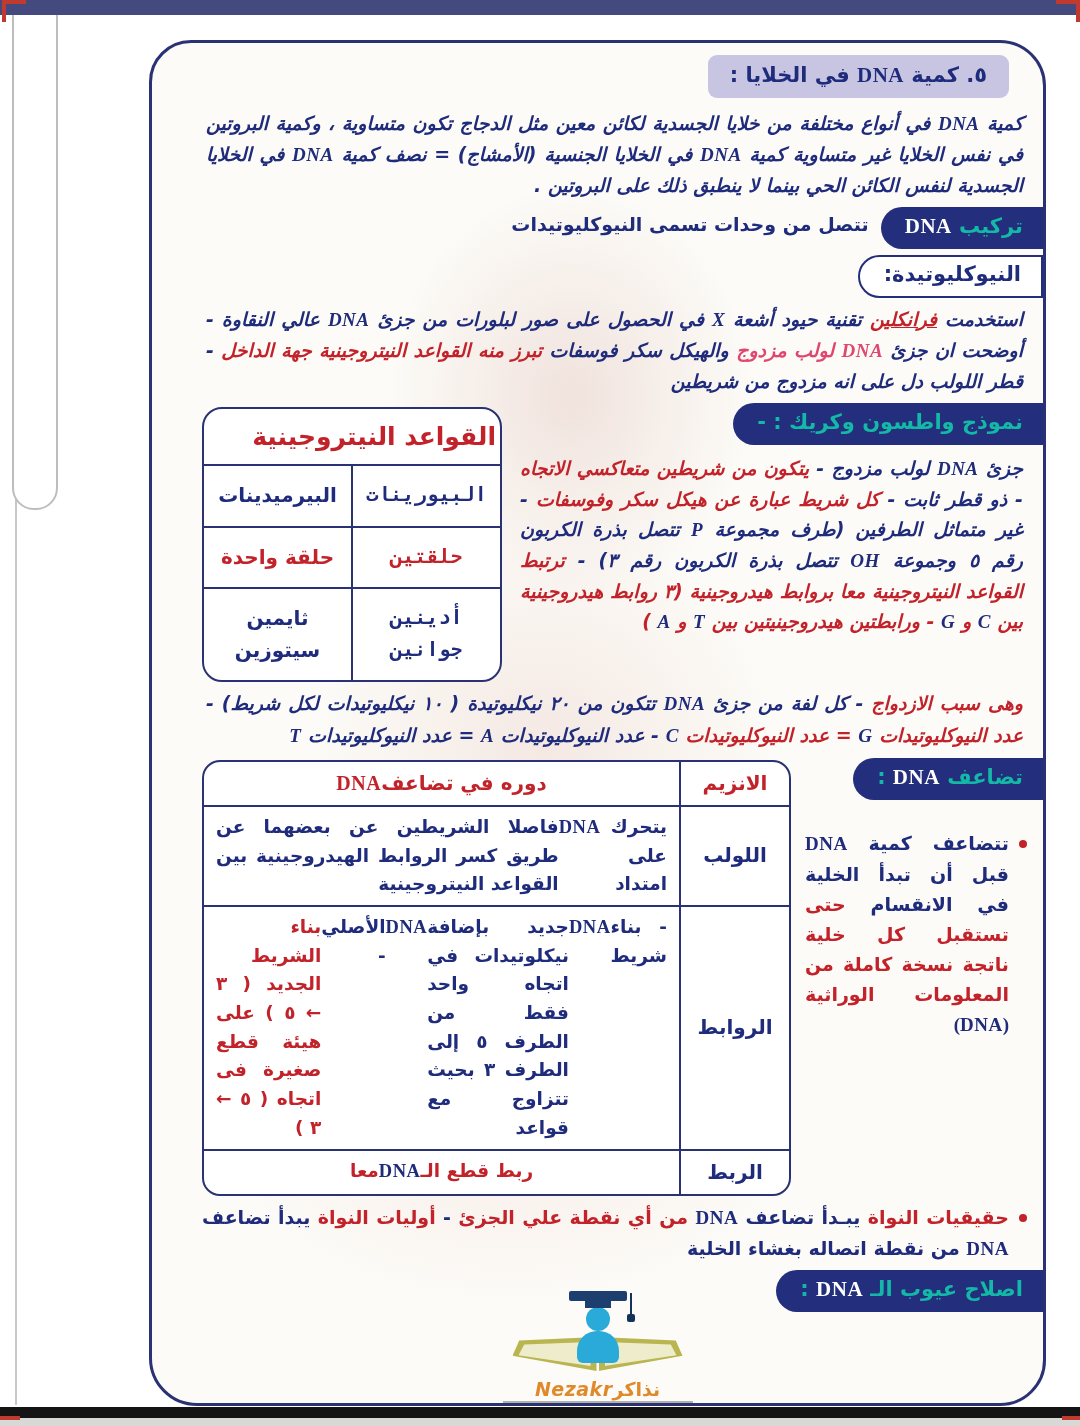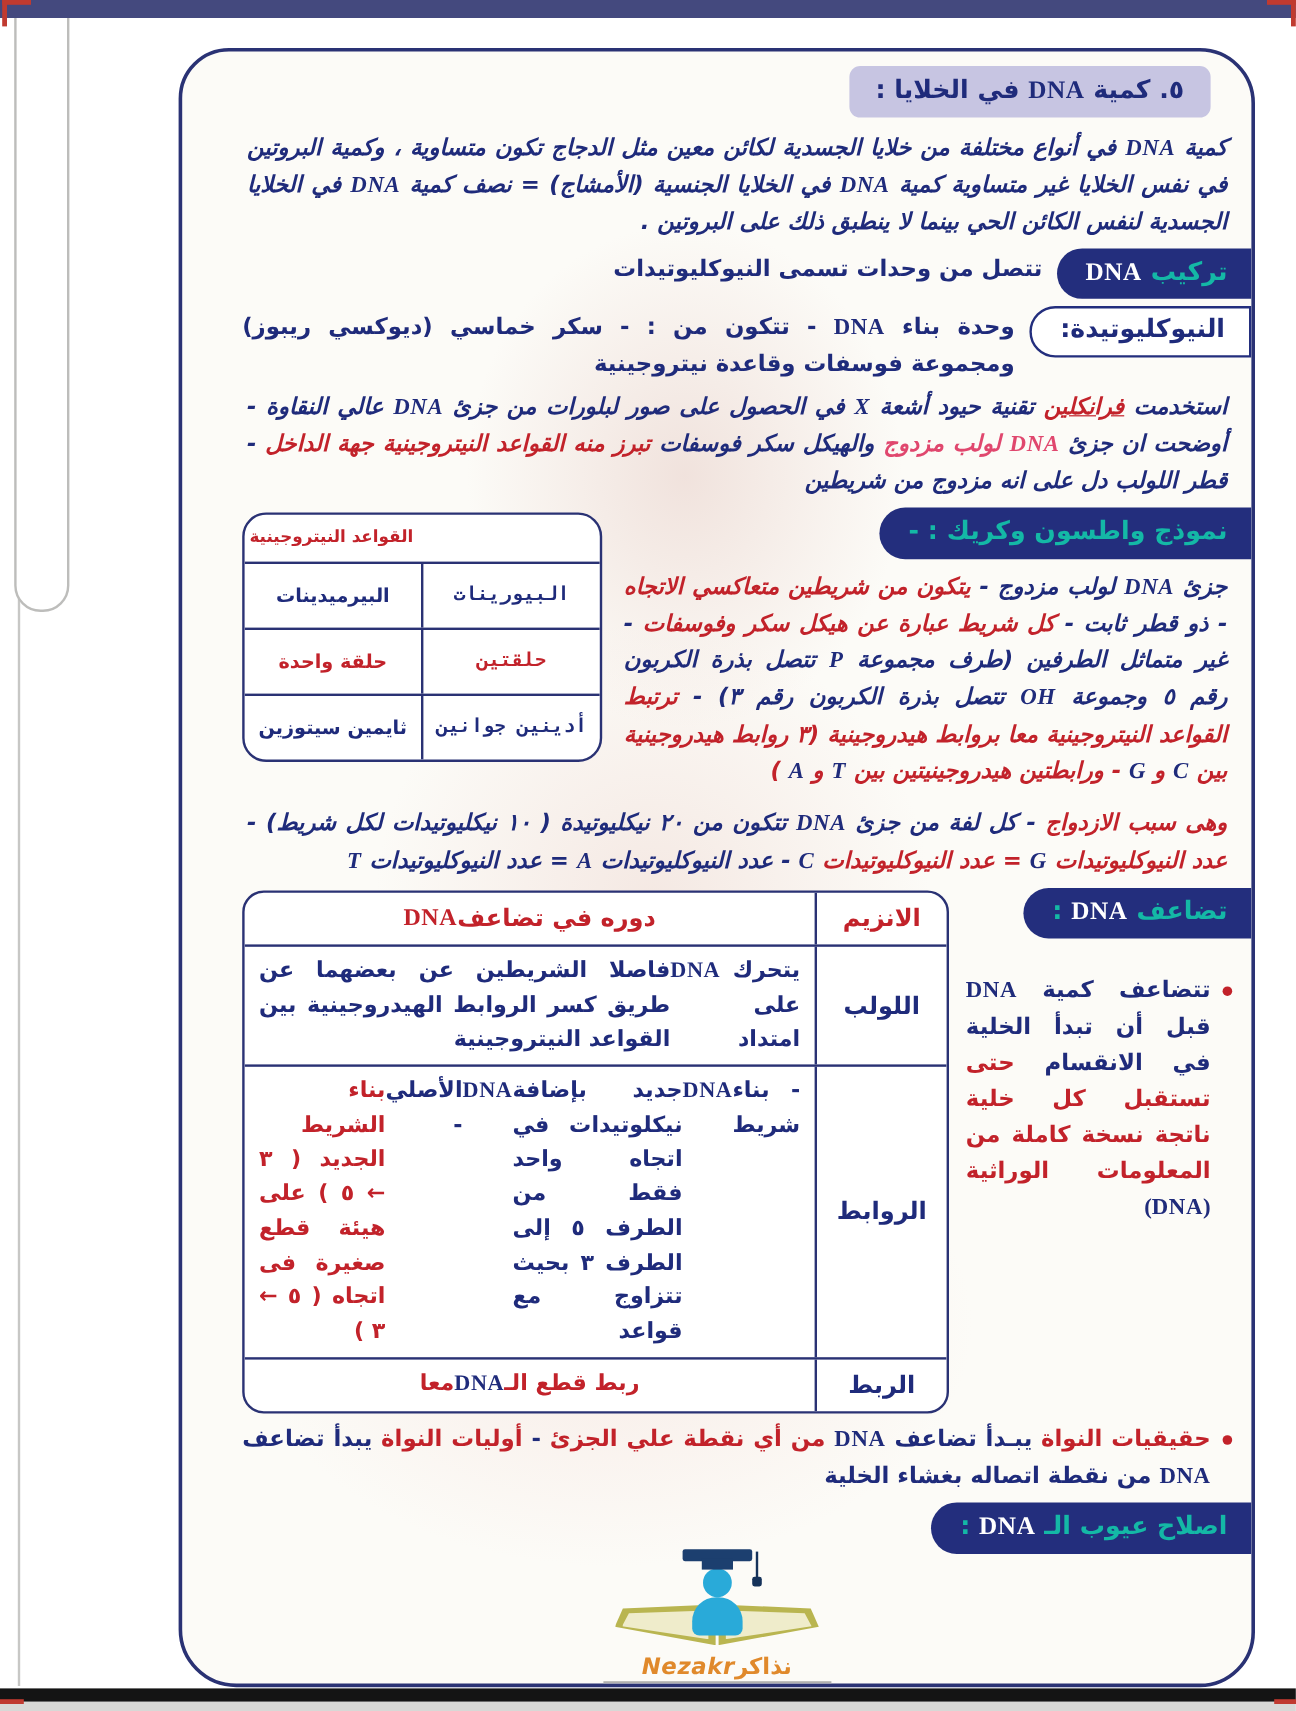--- a/index.html
+++ b/index.html
@@ -67,24 +67,24 @@
   .pill.block{margin-bottom:8px; margin-top:4px;}
   .pillrow{display:flex; align-items:flex-start; gap:12px; margin:4px 0 6px;}
   .pillrow .pilltext{flex:1; padding-top:2px; text-align:justify; text-align-last:right;}
 
   .row{display:flex; gap:14px; align-items:flex-start; margin:4px 0 6px;}
   .col-main{flex:1; min-width:0;}
 
   
   .btable{width:300px; border:2.5px solid var(--border_navy); border-radius:20px; overflow:hidden;
     background:#fff; flex:0 0 auto; margin-top:4px;}
-  .btitle{text-align:left; color:var(--red); font-size:14px; padding:8px 4px; border-bottom:2px solid var(--border_navy);}
+  .btitle{text-align:right; color:var(--red); font-size:25px; padding:8px 4px; border-bottom:2px solid var(--border_navy);}
   .brow{display:flex; border-bottom:2px solid var(--border_navy);}
   .brow:last-child{border-bottom:none;}
-  .bcell{flex:1; text-align:center; padding:14px 4px; font-size:16px;}
+  .bcell{flex:1; text-align:center; padding:14px 4px; font-size:20px;}
   .bcell:first-child{border-left:2px solid var(--border_navy);font-family:Liberation Mono, monospace;}
 
   
   .etable{flex:1; border:2.5px solid var(--border_navy); border-radius:18px; overflow:hidden; background:#fff; margin-top:2px;}
   .erow{display:flex; border-bottom:2px solid var(--border_navy);}
   .erow:last-child{border-bottom:none;}
   .ename{flex:0 0 110px; border-left:2px solid var(--border_navy); display:flex; align-items:center; justify-content:center;
     text-align:center; font-size:20px; padding:6px;}
   .erole{flex:1; padding:6px 12px; font-size:18.5px; line-height:1.55; text-align:justify; text-align-last:right;
     display:flex; flex-direction:row; justify-content:center;}
@@ -136,21 +136,20 @@
 
       <p class="para"><span class="sg-b">كمية </span><span class="sg-d">DNA</span><span class="sg-b"> في أنواع مختلفة من خلايا الجسدية لكائن معين مثل الدجاج تكون متساوية ، وكمية البروتين في نفس الخلايا غير متساوية كمية </span><span class="sg-d">DNA</span><span class="sg-b"> في الخلايا الجنسية (الأمشاج) = نصف كمية </span><span class="sg-d">DNA</span><span class="sg-b"> في الخلايا الجسدية لنفس الكائن الحي بينما لا ينطبق ذلك على البروتين .</span></p>
 
       <div class="pillrow">
         <div class="pill"><span class="sg-w">تركيب </span><span class="sg-dw">DNA</span></div>
         <div class="pilltext"><span class="sg-b">تتصل من وحدات تسمى النيوكليوتيدات</span></div>
       </div>
 
       <div class="pillrow">
         <div class="pill outline"><span class="sg-b">النيوكليوتيدة:</span></div>
-        <div class="pilltext"><span class="sg-b">وحدة بناء </span><span class="sg-d">DNA</span><span class="sg-b"> - تتكون من : - سكر خماسي (ديوكسي ريبوز) ومجموعة فوسفات وقاعدة نيتروجينية</span></div>
       </div>
 
       <p class="para"><span class="sg-b">استخدمت </span><span class="sg-ru">فرانكلين</span><span class="sg-b"> تقنية حيود أشعة </span><span class="sg-d">X</span><span class="sg-b"> في الحصول على صور لبلورات من جزئ </span><span class="sg-d">DNA</span><span class="sg-b"> عالي النقاوة - أوضحت ان جزئ </span><span class="sg-dp">DNA</span><span class="sg-b"> </span><span class="sg-p">لولب مزدوج</span><span class="sg-b"> والهيكل سكر فوسفات </span><span class="sg-r">تبرز منه القواعد النيتروجينية جهة الداخل</span><span class="sg-b"> - قطر اللولب دل على انه مزدوج من شريطين</span></p>
 
       <div class="row">
         <div class="col-main">
           <div class="pill"><span class="sg-w">نموذج واطسون وكريك : -</span></div>
           <p class="para" style="margin-top:8px"><span class="sg-b">جزئ </span><span class="sg-d">DNA</span><span class="sg-b"> لولب مزدوج - </span><span class="sg-r">يتكون من شريطين متعاكسي الاتجاه</span><span class="sg-b"> - ذو قطر ثابت - </span><span class="sg-r">كل شريط عبارة عن هيكل سكر وفوسفات</span><span class="sg-b"> - غير متماثل الطرفين (طرف مجموعة </span><span class="sg-d">P</span><span class="sg-b"> تتصل بذرة الكربون رقم ٥ وجموعة </span><span class="sg-d">OH</span><span class="sg-b"> تتصل بذرة الكربون رقم ٣) - </span><span class="sg-r">ترتبط القواعد النيتروجينية معا بروابط هيدروجينية</span><span class="sg-r"> (٣ روابط هيدروجينية بين </span><span class="sg-d">C</span><span class="sg-r"> و </span><span class="sg-d">G</span><span class="sg-r"> - ورابطتين هيدروجينيتين بين </span><span class="sg-d">T</span><span class="sg-r"> و </span><span class="sg-d">A</span><span class="sg-r"> )</span></p>
         </div>
         <div class="btable">

